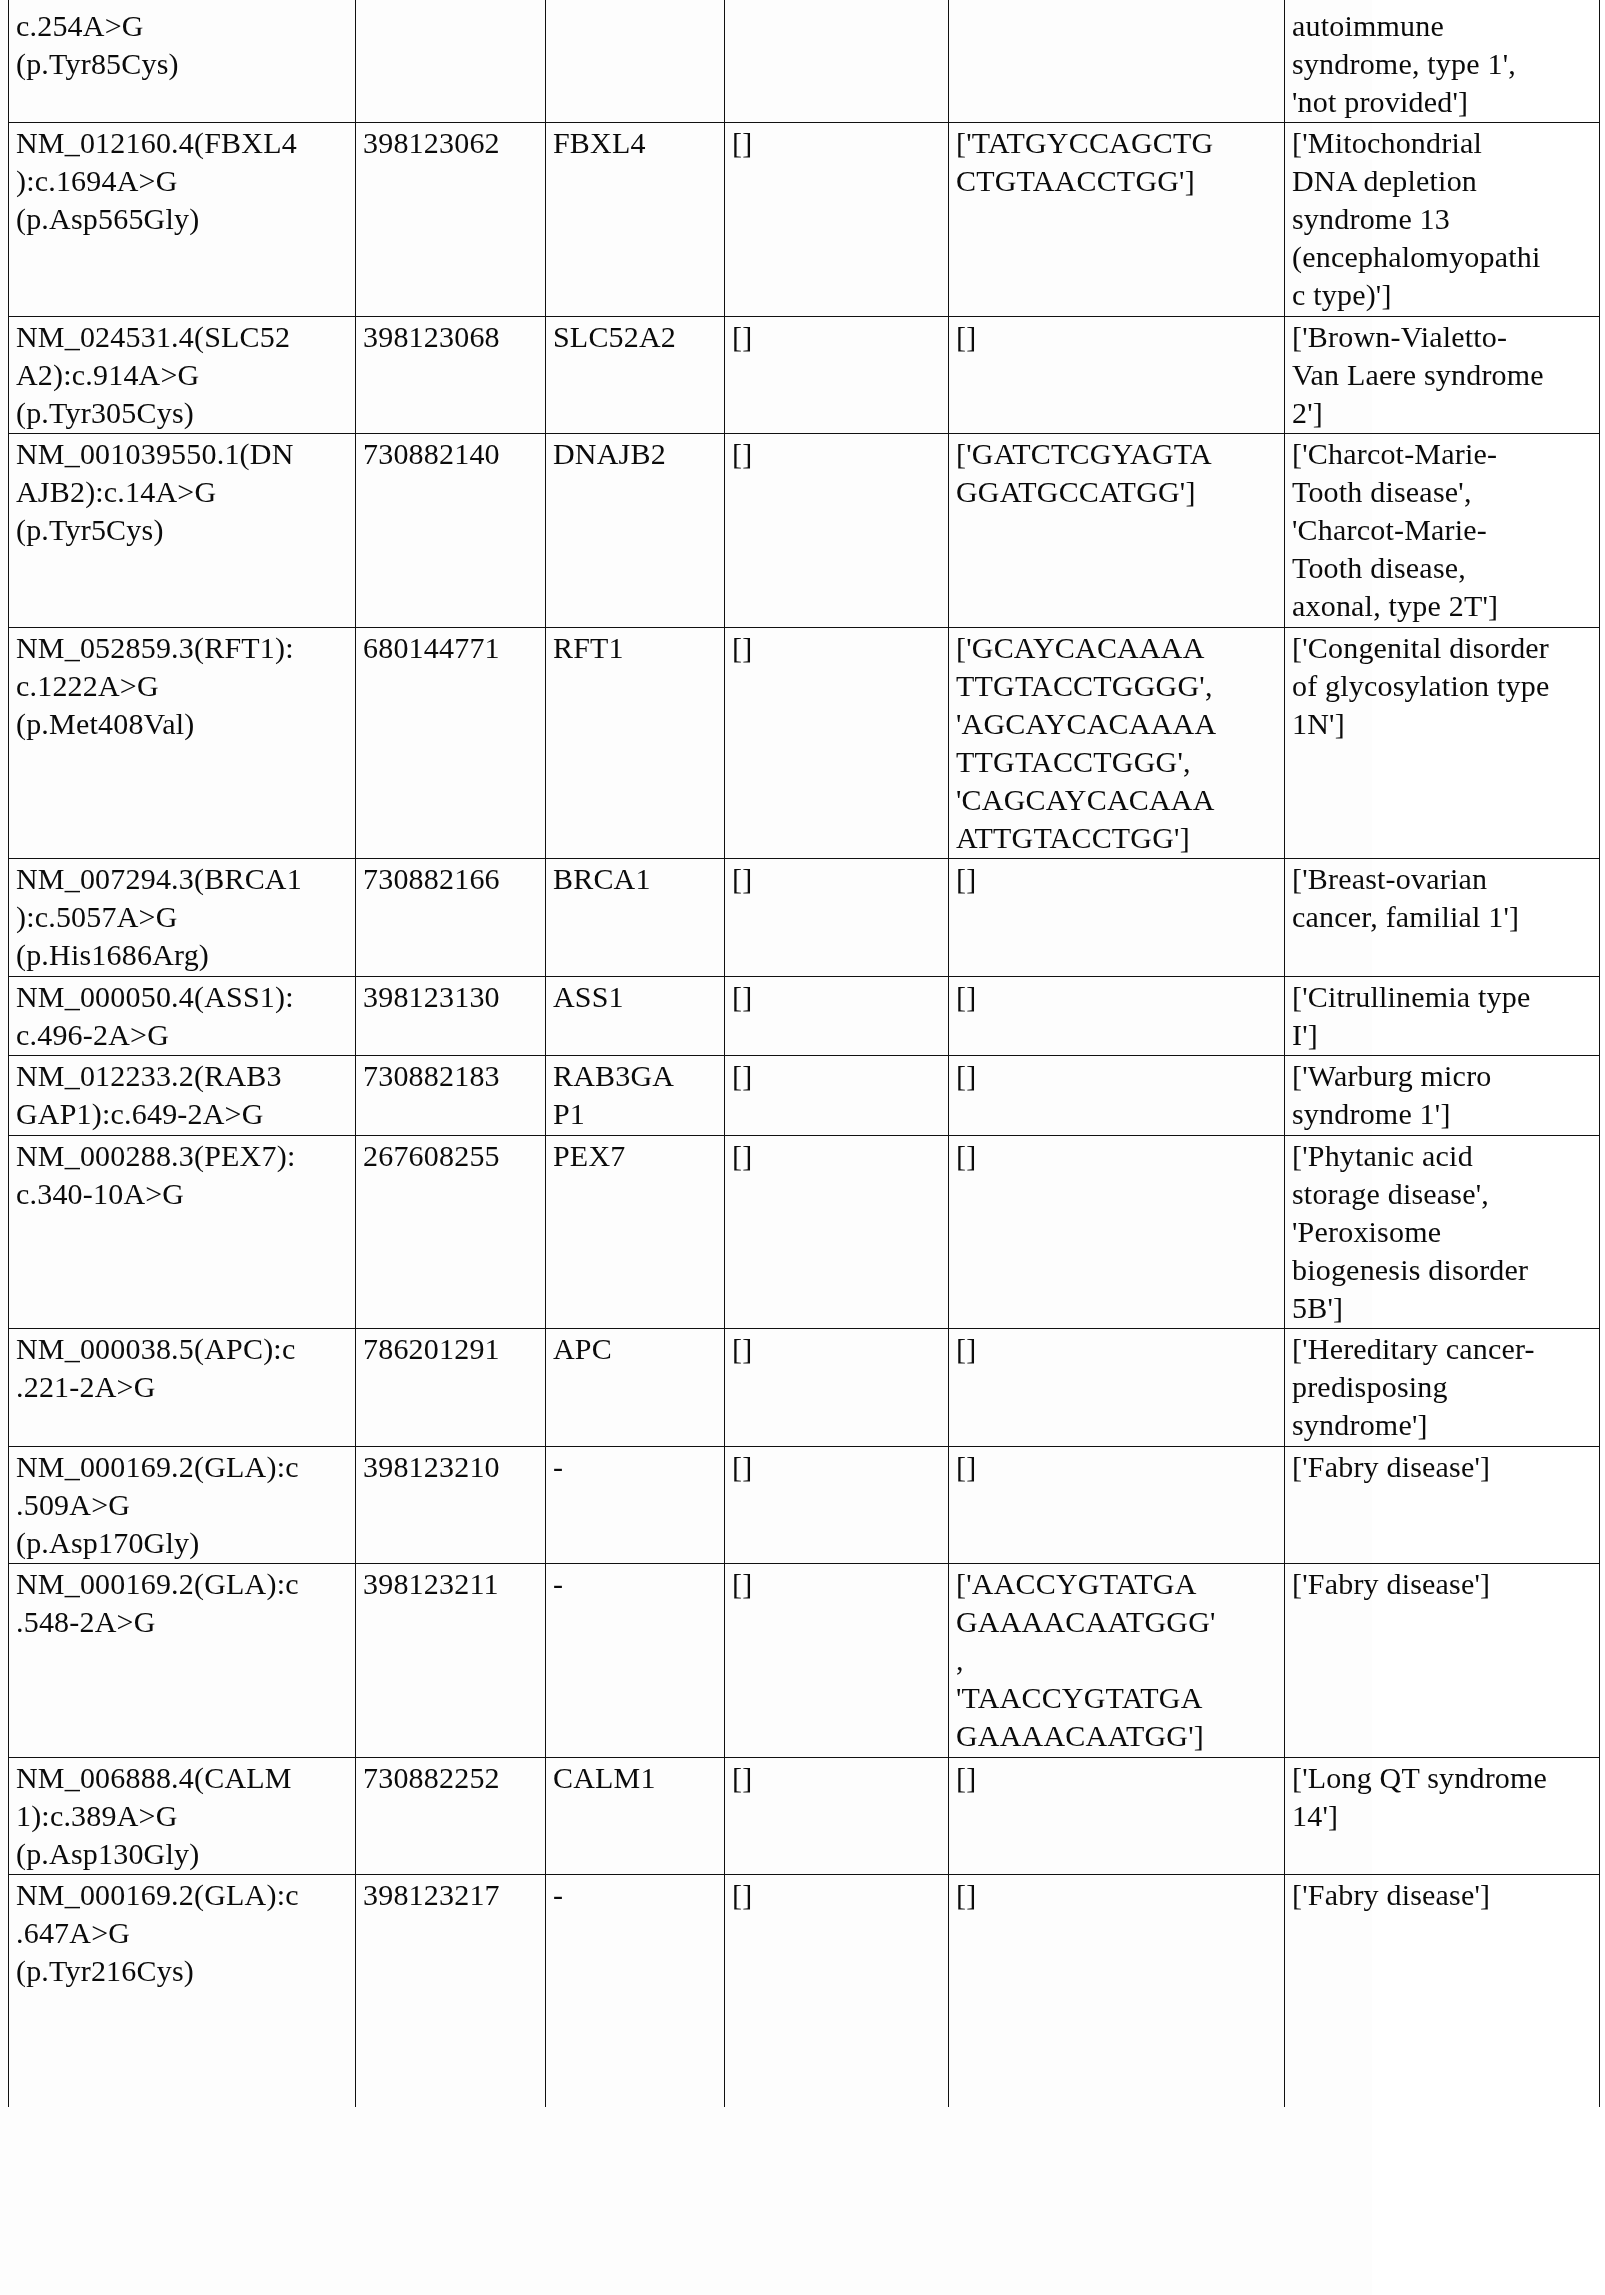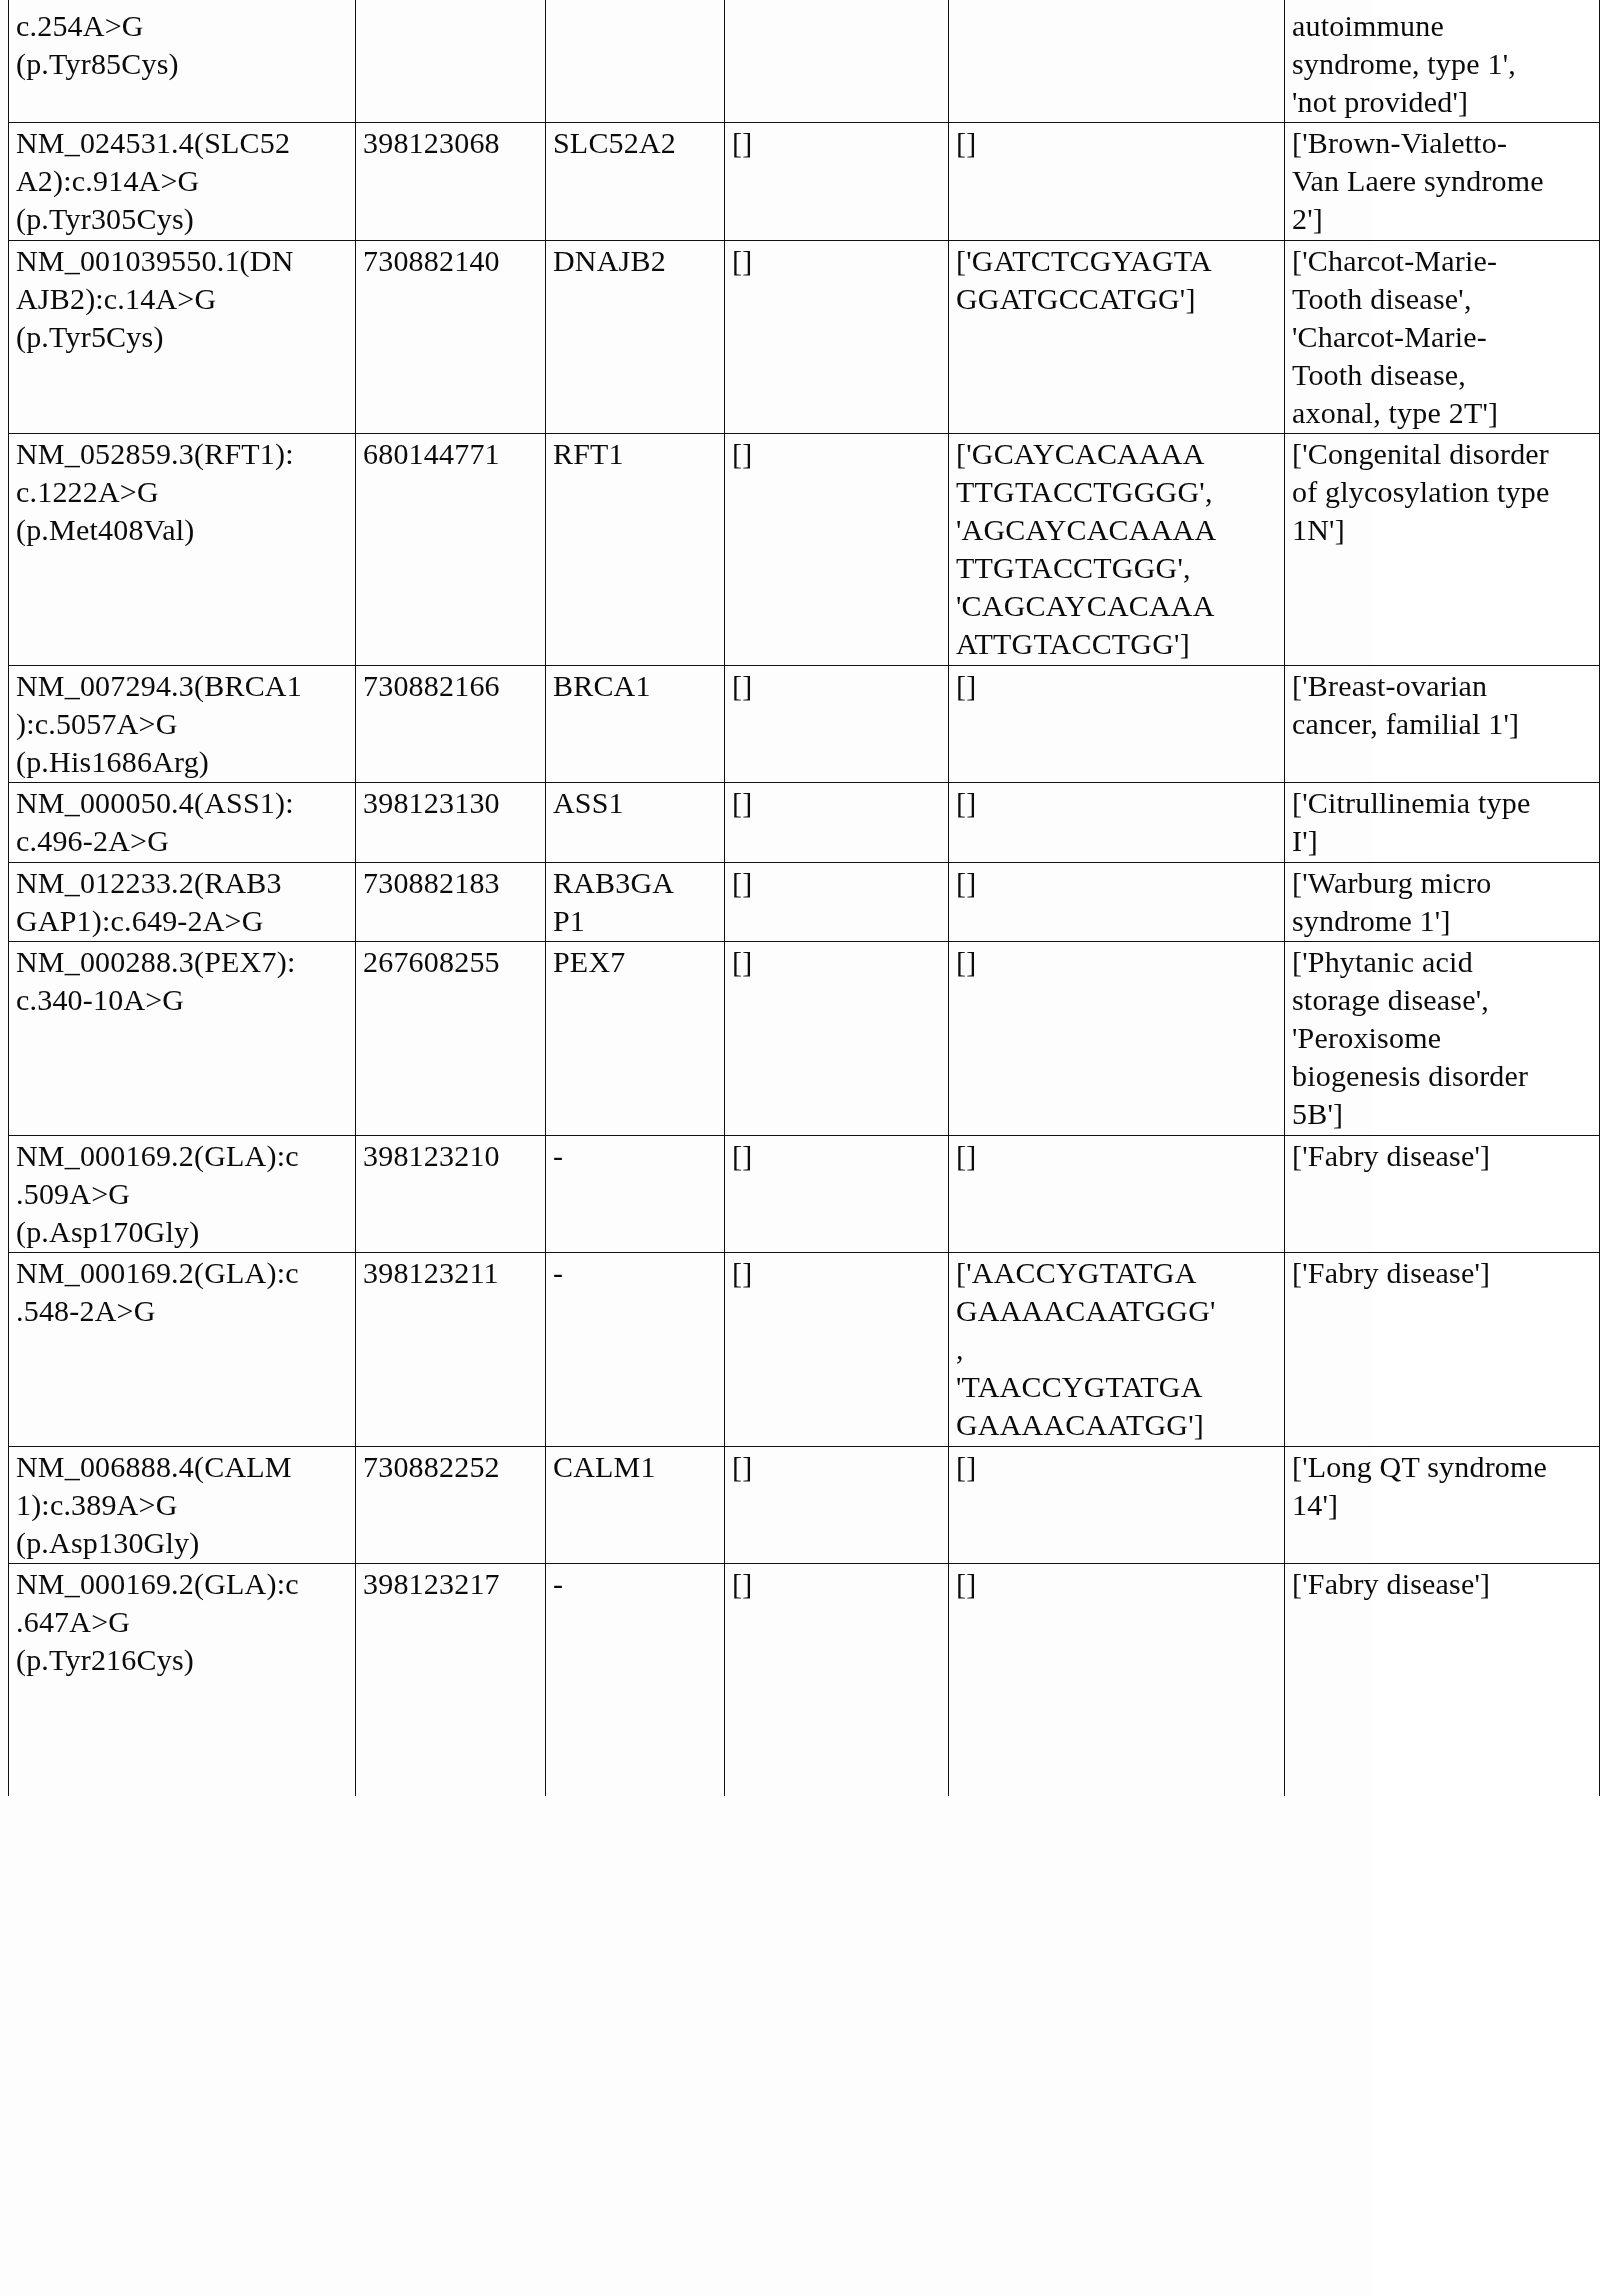--- a/index.html
+++ b/index.html
@@ -75,20 +75,35 @@
 (p.Tyr85Cys)</td>
           <td></td>
           <td></td>
           <td></td>
           <td></td>
           <td>autoimmune
 syndrome, type 1',
 'not provided']</td>
         </tr>
         <tr>
+          <td>NM_012160.4(FBXL4
+):c.1694A&gt;G
+(p.Asp565Gly)</td>
+          <td>398123062</td>
+          <td>FBXL4</td>
+          <td>[]</td>
+          <td>['TATGYCCAGCTG
+CTGTAACCTGG']</td>
+          <td>['Mitochondrial
+DNA depletion
+syndrome 13
+(encephalomyopathi
+c type)']</td>
+        </tr>
+        <tr>
           <td>NM_024531.4(SLC52
 A2):c.914A&gt;G
 (p.Tyr305Cys)</td>
           <td>398123068</td>
           <td>SLC52A2</td>
           <td>[]</td>
           <td>[]</td>
           <td>['Brown-Vialetto-
 Van Laere syndrome
 2']</td>
@@ -164,20 +179,31 @@
           <td>PEX7</td>
           <td>[]</td>
           <td>[]</td>
           <td>['Phytanic acid
 storage disease',
 'Peroxisome
 biogenesis disorder
 5B']</td>
         </tr>
         <tr>
+          <td>NM_000038.5(APC):c
+.221-2A&gt;G</td>
+          <td>786201291</td>
+          <td>APC</td>
+          <td>[]</td>
+          <td>[]</td>
+          <td>['Hereditary cancer-
+predisposing
+syndrome']</td>
+        </tr>
+        <tr>
           <td>NM_000169.2(GLA):c
 .509A&gt;G
 (p.Asp170Gly)</td>
           <td>398123210</td>
           <td>-</td>
           <td>[]</td>
           <td>[]</td>
           <td>['Fabry disease']</td>
         </tr>
         <tr>

